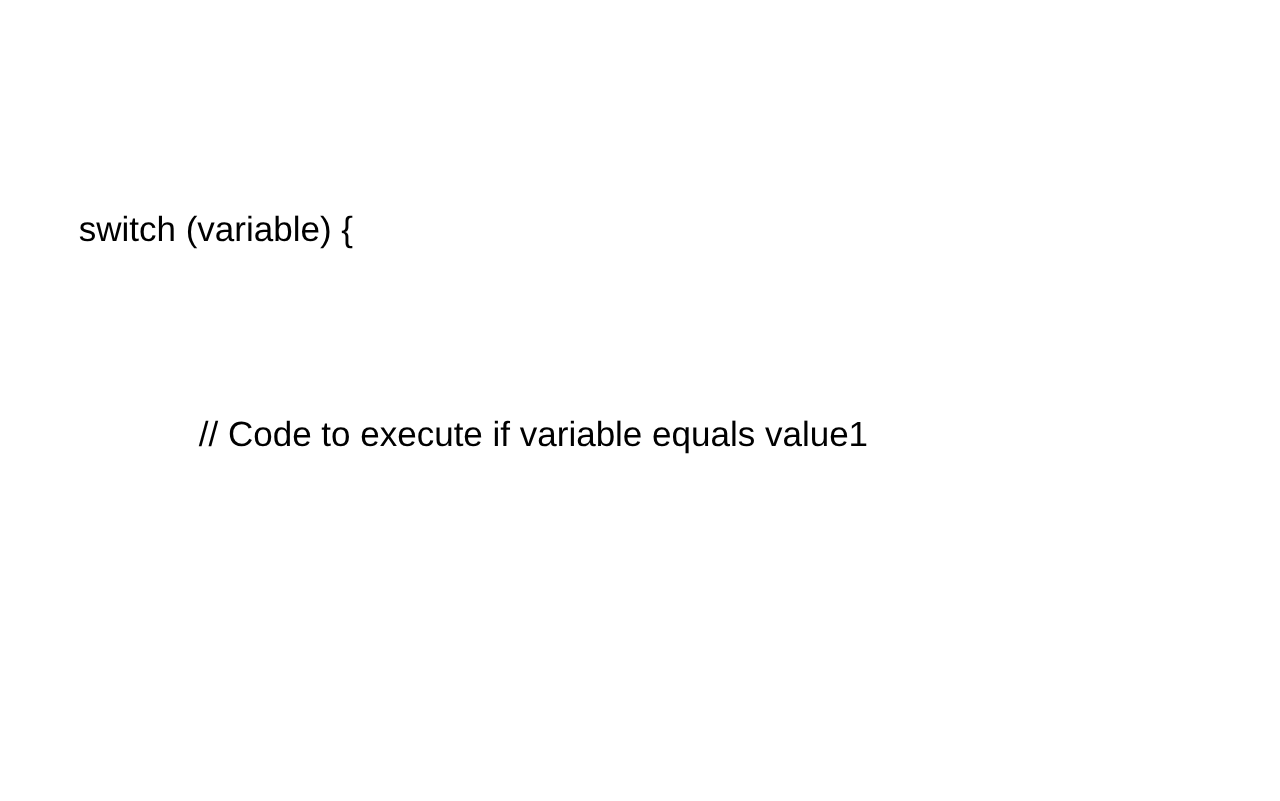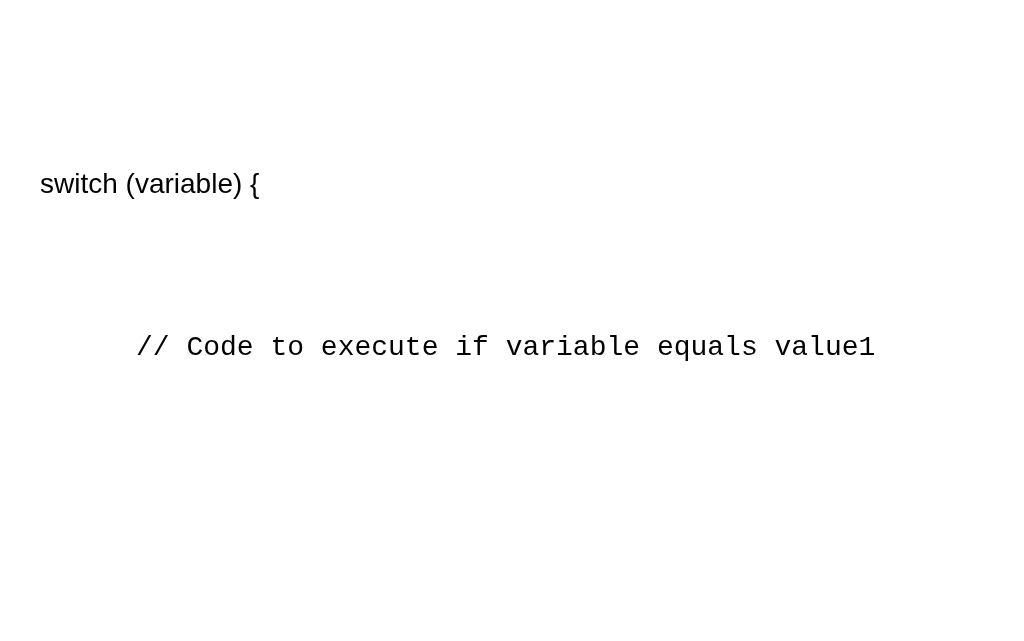--- a/index.html
+++ b/index.html
@@ -15,27 +15,27 @@
       font-size: 28px;
       color: #000000;
       padding: 48px 40px;
       line-height: 1.95;
     }
     .code-block {
       white-space: pre;
     }
     .line {
       display: block;
+      margin-left: 23px;
     }
     .indent-1 {
       padding-left: 48px;
     }
     .indent-2 {
       padding-left: 96px;
-      font-family: Liberation Mono, monospace;
     }
   </style>
 </head>
 <body>
 
 <div class="code-block">
   <span class="line">switch (variable) {</span>
   <span class="line indent-2">// Code to execute if variable equals value1</span>
   
   

